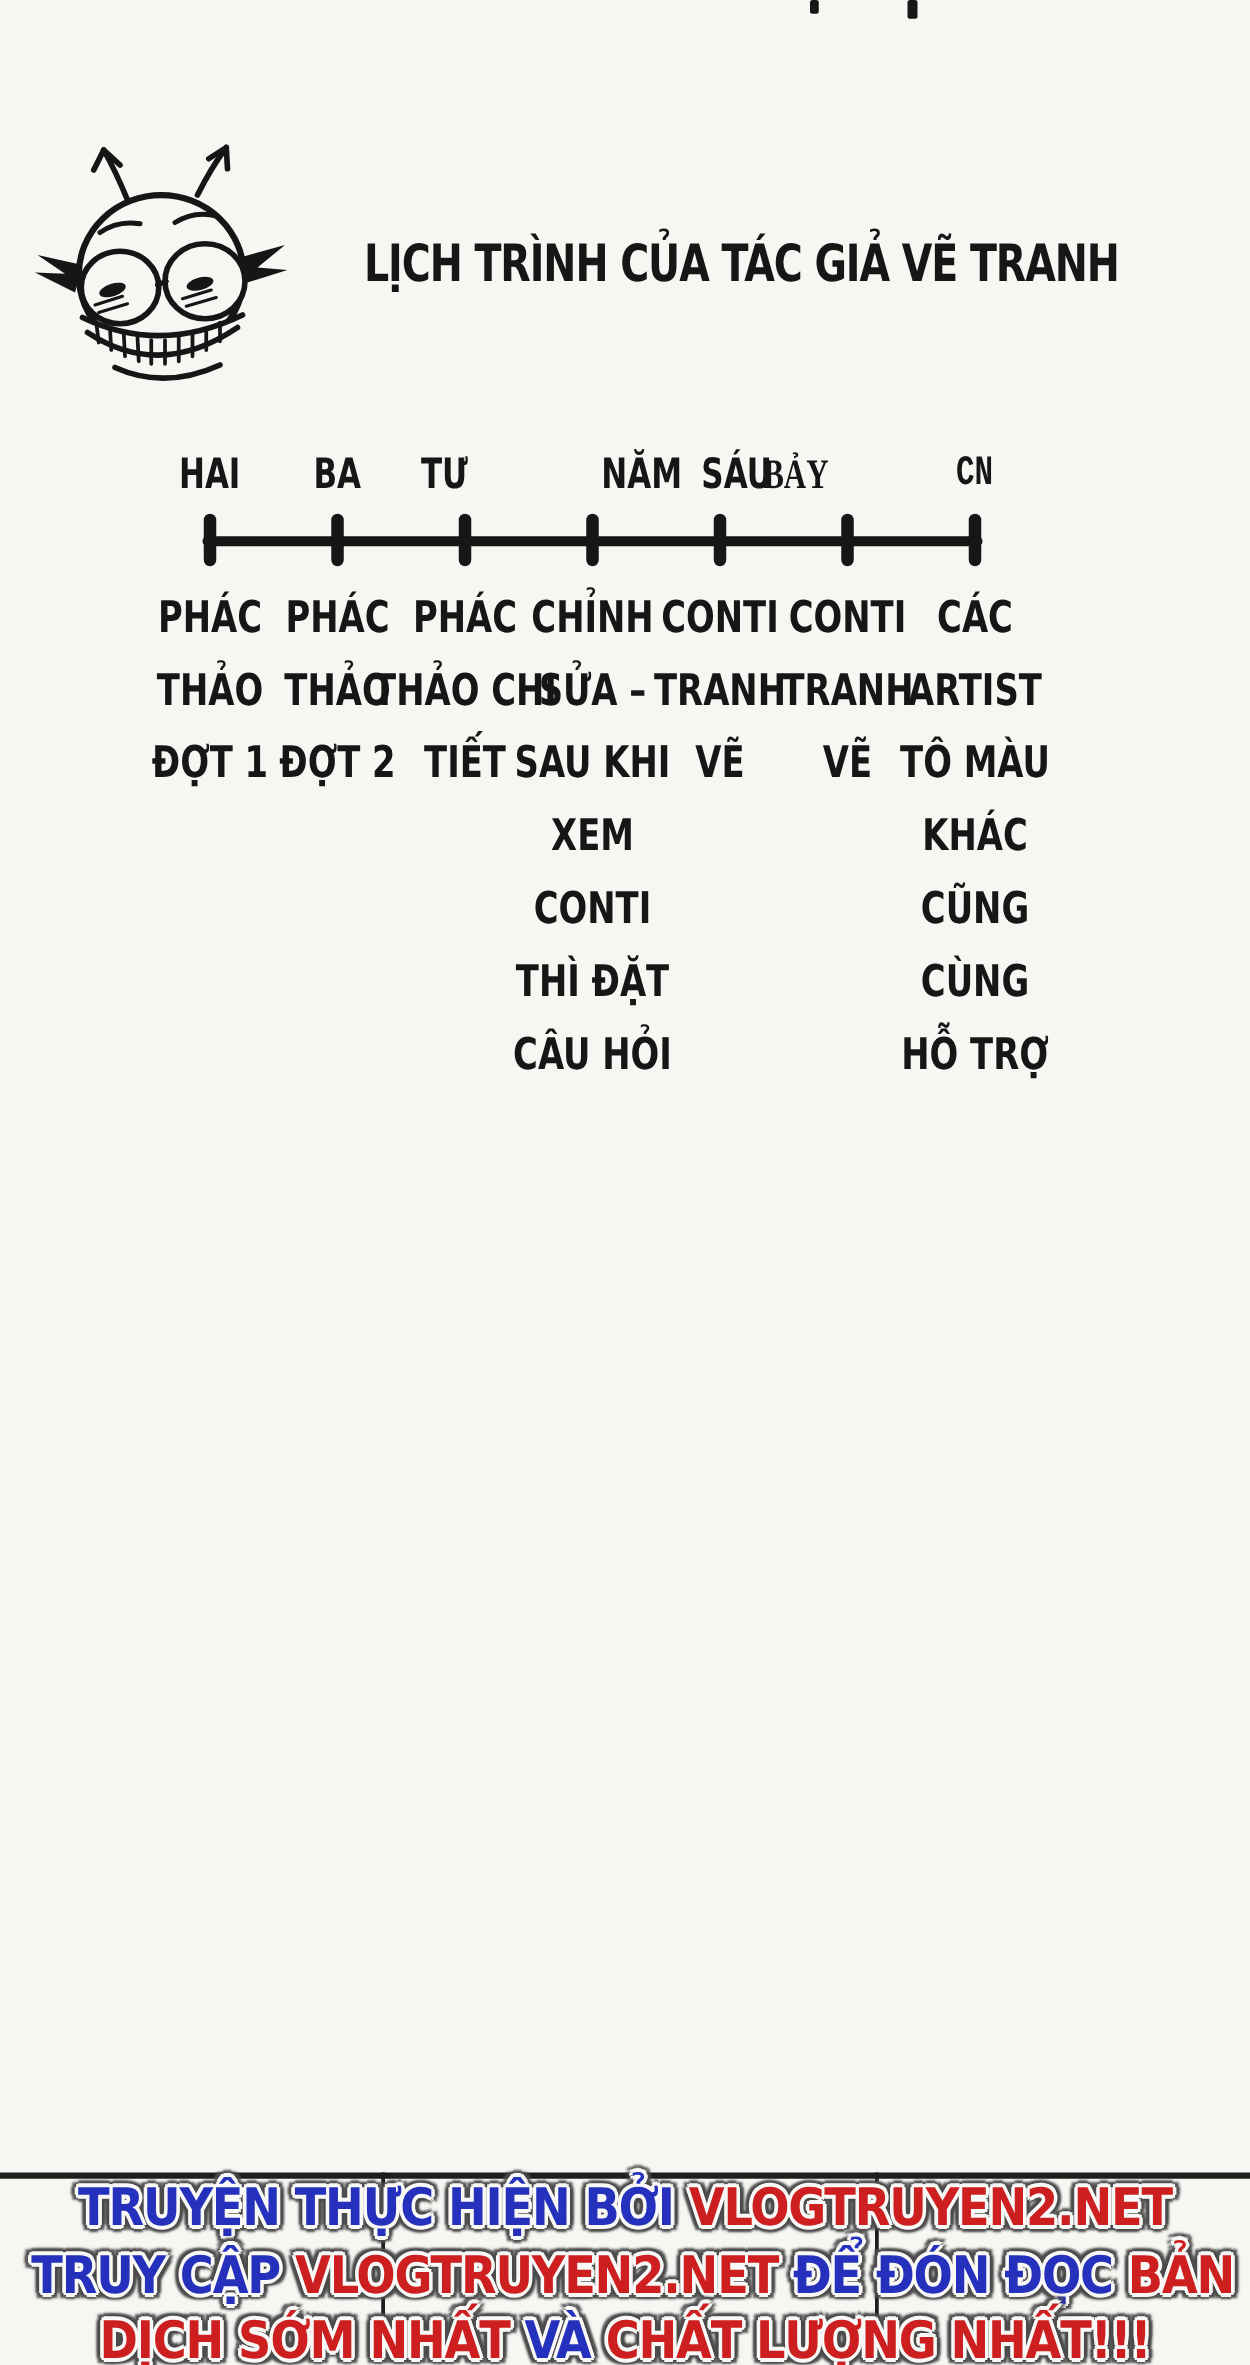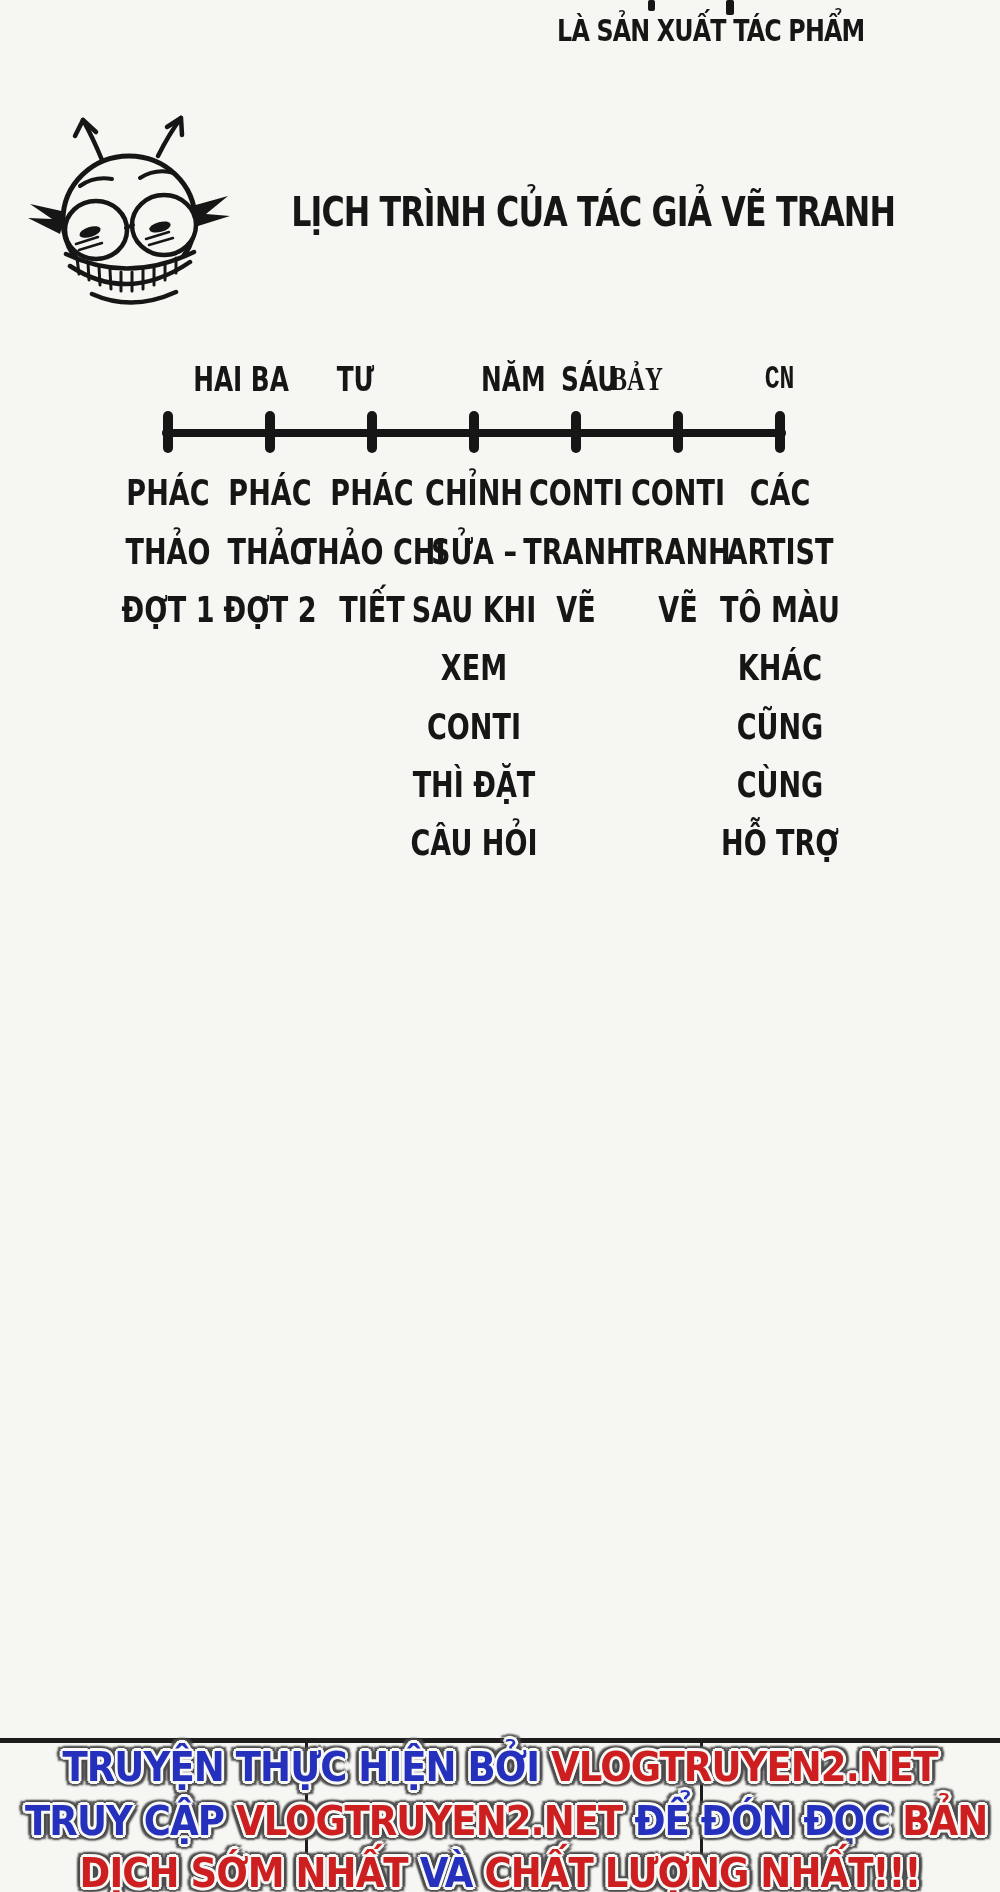--- a/index.html
+++ b/index.html
@@ -46,23 +46,20 @@
   svg .ink { stroke:#161616; fill:none; stroke-linecap:round; stroke-linejoin:round; }
 </style>
 </head>
 <body>
 
 <div id="page">
 
   <div class="abs cutmark" style="left:648px; top:0; width:7px; height:11px;"></div>
   <div class="abs cutmark" style="left:726px; top:0; width:8px; height:15px;"></div>
 
-  <div id="top-caption" class="abs comic">
-    <span class="squish">LÀ SẢN XUẤT TÁC PHẨM</span>
-  </div>
 
   <div class="abs" style="left:22px; top:106px;">
     <svg width="212" height="200" viewBox="0 0 212 200">
 
       <path class="ink" stroke-width="4.5" d="M80,54 Q71,32 61,14"></path>
       <path class="ink" stroke-width="4.5" d="M61,14 L53,30 M61,14 L74,26"></path>
       <path class="ink" stroke-width="4.5" d="M136,50 Q147,28 159,12"></path>
       <path class="ink" stroke-width="4.5" d="M159,12 L145,21 M159,12 L160,29"></path>
 
       <path d="M44,106 L8,98 L30,113 L6,112 L38,128 Z" fill="#161616"></path>
@@ -90,21 +87,21 @@
       <path class="ink" stroke-width="2.5" d="M124,133 L147,126 M127,139 L151,132"></path>
     </svg>
   </div>
 
   <div id="page-title" class="abs comic">
     <span class="squish">LỊCH TRÌNH CỦA TÁC GIẢ VẼ TRANH</span>
   </div>
 
   <div id="axis-line" class="abs"></div>
   <div id="timeline">
-      <div class="abs comic day-label" style="left: 168px; text-align: right;"><span class="squish">HAI</span></div>
+      <div class="abs comic day-label" style="left: 168px;"><span class="squish">HAI</span></div>
       <div class="abs tick" style="left: 168px;"></div>
       <div class="abs comic task-col" style="left: 168px;">
         <div class="task-line">PHÁC</div>
         <div class="task-line">THẢO</div>
         <div class="task-line">ĐỢT 1</div>
       </div>
       <div class="abs comic day-label" style="left: 270px;"><span class="squish">BA</span></div>
       <div class="abs tick" style="left: 270px;"></div>
       <div class="abs comic task-col" style="left: 270px;">
         <div class="task-line">PHÁC</div>

